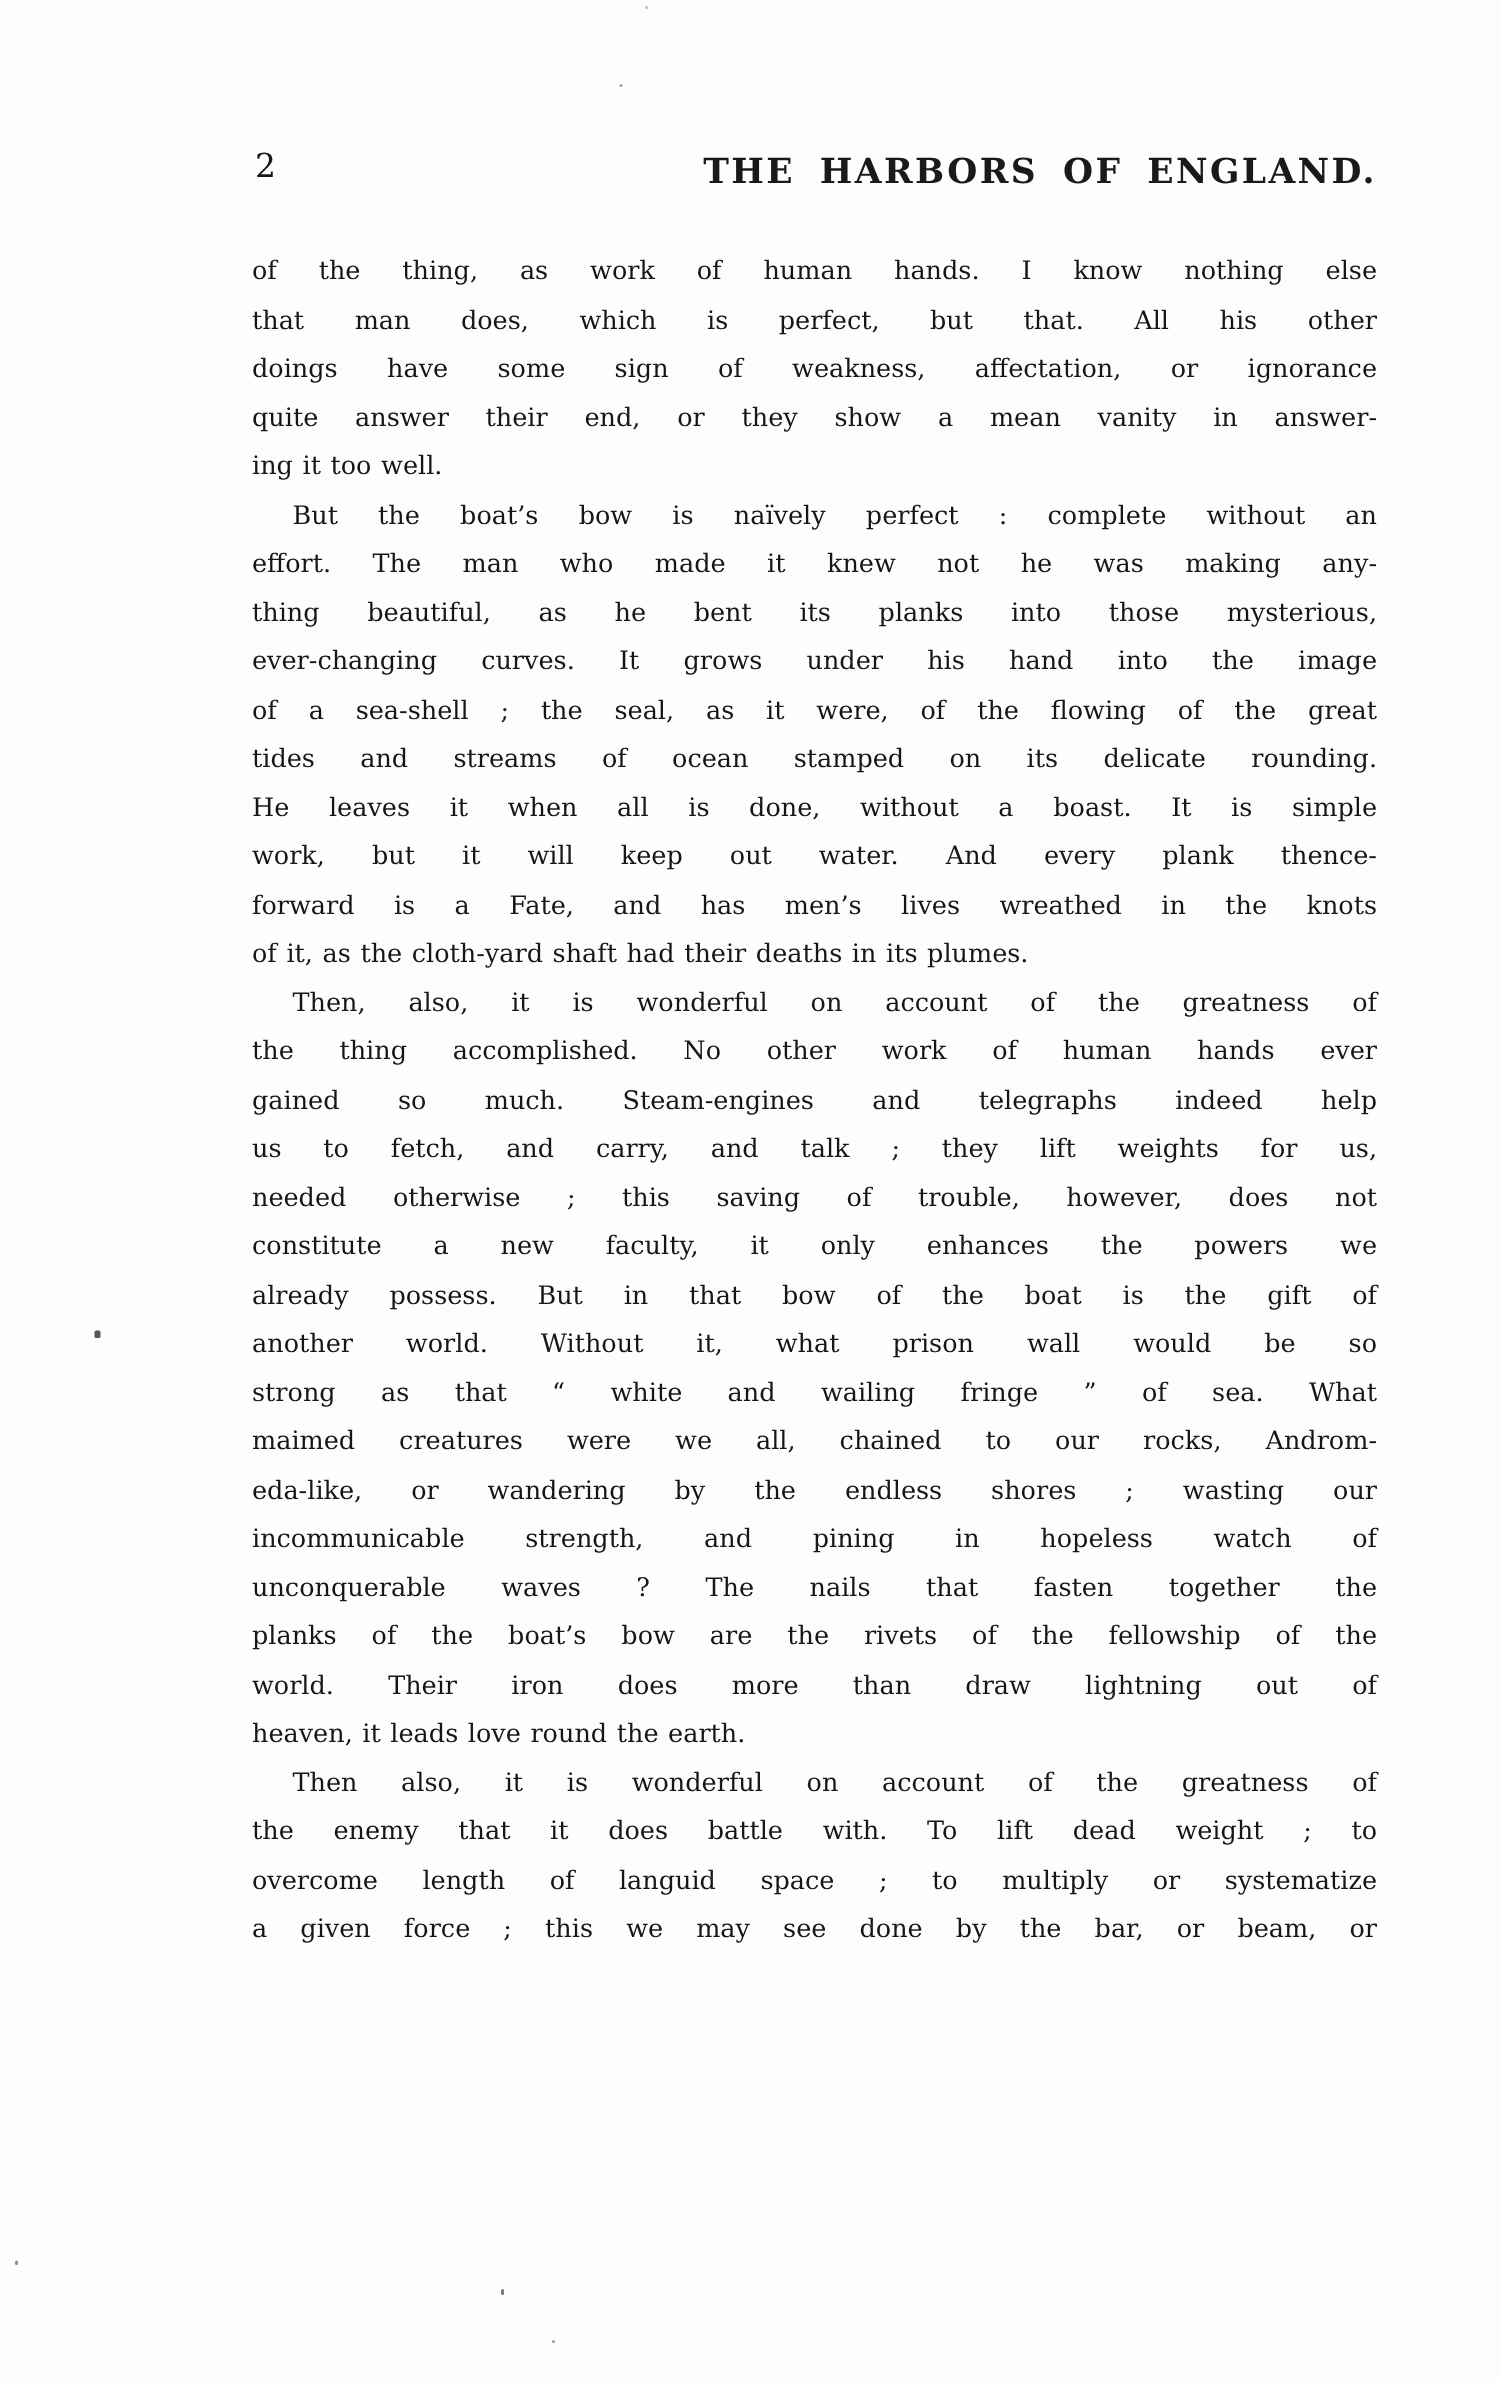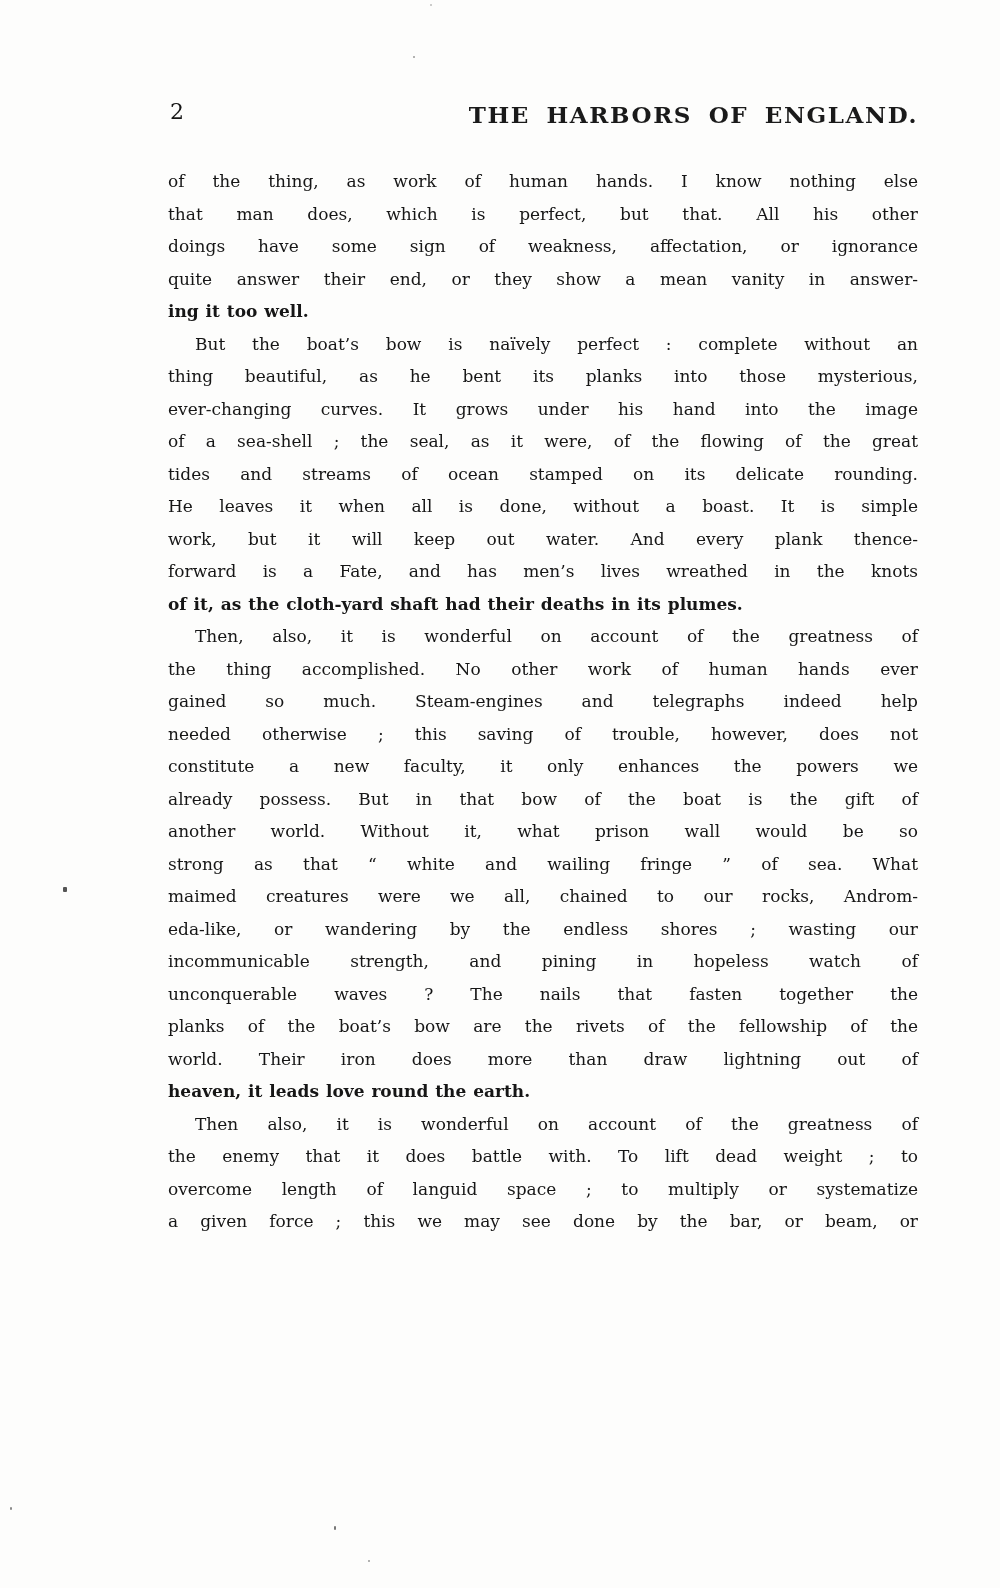--- a/index.html
+++ b/index.html
@@ -54,21 +54,20 @@
     font-size: 17px;
     line-height: 32.5px;
     text-align: justify;
     text-align-last: justify;
     -moz-text-align-last: justify;
     word-spacing: 1px;
   }
   .para.indent .line:first-child { text-indent: 27px; }
   .line.last {
     text-align-last: left;
-    font-weight: bold;
     -moz-text-align-last: left;
   }
   .speck {
     position: absolute;
     background: #777;
     width: 3px;
     height: 3px;
     border-radius: 1px;
   }
   .speck.s1 { left: 413px; top: 56px; width: 2px; height: 2px; background:#999; }
@@ -93,34 +92,36 @@
     <div class="para">
       <div class="line">of the thing, as work of human hands.  I know nothing else</div>
       <div class="line">that man does, which is perfect, but that.  All his other</div>
       <div class="line">doings have some sign of weakness, affectation, or ignorance</div>
       <div class="line">quite answer their end, or they show a mean vanity in answer-</div>
       <div class="line last">ing it too well.</div>
     </div>
 
     <div class="para indent">
       <div class="line">But the boat’s bow is naïvely perfect : complete without an</div>
+      <div class="line">effort.  The man who made it knew not he was making any-</div>
       <div class="line">thing beautiful, as he bent its planks into those mysterious,</div>
       <div class="line">ever-changing curves.  It grows under his hand into the image</div>
       <div class="line">of a sea-shell ; the seal, as it were, of the flowing of the great</div>
       <div class="line">tides and streams of ocean stamped on its delicate rounding.</div>
       <div class="line">He leaves it when all is done, without a boast.  It is simple</div>
       <div class="line">work, but it will keep out water.  And every plank thence-</div>
       <div class="line">forward is a Fate, and has men’s lives wreathed in the knots</div>
       <div class="line last">of it, as the cloth-yard shaft had their deaths in its plumes.</div>
     </div>
 
     <div class="para indent">
       <div class="line">Then, also, it is wonderful on account of the greatness of</div>
       <div class="line">the thing accomplished.  No other work of human hands ever</div>
       <div class="line">gained so much.  Steam-engines and telegraphs indeed help</div>
+      <div class="line">us to fetch, and carry, and talk ; they lift weights for us,</div>
       <div class="line">needed otherwise ; this saving of trouble, however, does not</div>
       <div class="line">constitute a new faculty, it only enhances the powers we</div>
       <div class="line">already possess.  But in that bow of the boat is the gift of</div>
       <div class="line">another world.  Without it, what prison wall would be so</div>
       <div class="line">strong as that “ white and wailing fringe ” of sea.  What</div>
       <div class="line">maimed creatures were we all, chained to our rocks, Androm-</div>
       <div class="line">eda-like, or wandering by the endless shores ; wasting our</div>
       <div class="line">incommunicable strength, and pining in hopeless watch of</div>
       <div class="line">unconquerable waves ?  The nails that fasten together the</div>
       <div class="line">planks of the boat’s bow are the rivets of the fellowship of the</div>

